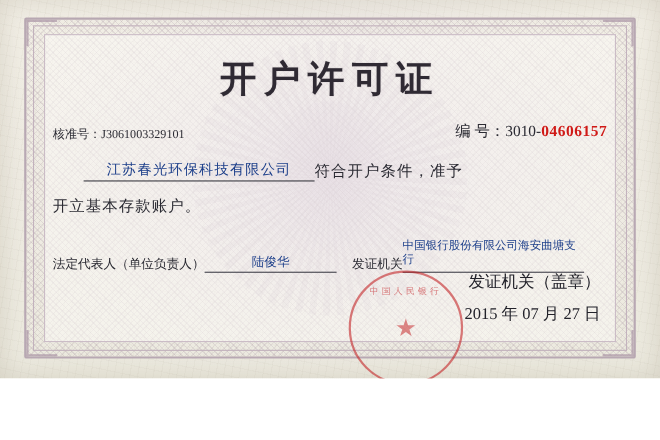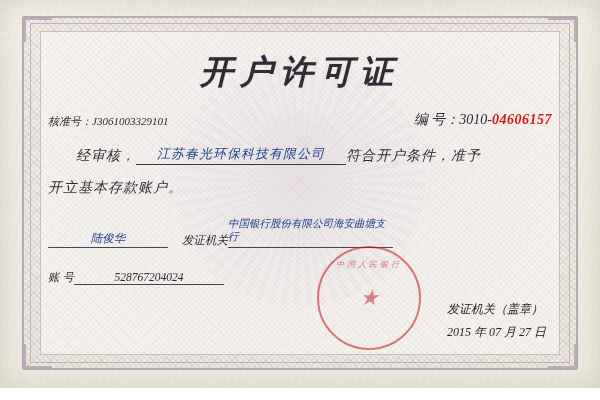--- a/index.html
+++ b/index.html
@@ -10,26 +10,25 @@
     width: 600px;
     height: 400px;
     overflow: hidden;
     font-family: "Liberation Serif", serif;
     background: #ffffff;
   }
 
   #certificate {
     position: relative;
     width: 600px;
-    height: 388px;
+    height: 344px;
     background:
       radial-gradient(ellipse at 50% 45%, rgba(226,216,228,0.85) 0%, rgba(231,224,226,0.6) 38%, rgba(238,234,230,0.25) 62%, rgba(240,238,232,0) 78%),
       linear-gradient(180deg, #f2efe6 0%, #efece2 45%, #eceadf 100%);
     overflow: hidden;
-    font-style: italic;
   }
 
   
   .paper-edge {
     position: absolute;
     inset: 0;
     box-shadow: inset 0 0 26px rgba(150,140,120,0.28);
     pointer-events: none;
   }
 
@@ -211,22 +210,22 @@
     border-bottom: 1px solid #44444c;
     min-width: 150px;
     text-align: center;
     padding-bottom: 1px;
   }
 
   .issuer-block {
     position: absolute;
     right: 6px;
     bottom: 6px;
-    text-align: left;
-    font-size: 12px;
+    text-align: right;
+    font-size: 15px;
     line-height: 1.9;
     color: #22222a;
   }
 
   
   .seal {
     position: absolute;
     left: 317px;
     top: 246px;
     width: 100px;
@@ -294,39 +293,35 @@
       <div class="approval-no">
         <span>核准号：</span><span class="approval-value">J3061003329101</span>
       </div>
       <div class="serial-block">
         <span>编 号：</span><span>3010-</span><span class="serial-red">04606157</span>
       </div>
     </div>
 
     <div class="body-line">
       <span class="indent"></span>
-      <span>经审核，</span>
       <span class="company-name">江苏春光环保科技有限公司</span>
       <span>符合开户条件，准予</span>
     </div>
 
     <div class="body-line2">开立基本存款账户。</div>
 
     <div class="rep-row">
+      <span>法定代表人（单位负责人）</span>
       <span class="fill">陆俊华</span>
       <span class="bank-wrap">
         <span>发证机关</span>
         <span class="bank-name">中国银行股份有限公司海安曲塘支行</span>
       </span>
     </div>
 
-    <div class="account-row">
-      <span>账 号</span>
-      <span class="fill">528767204024</span>
-    </div>
 
     <div class="issuer-block">
       <div>发证机关（盖章）</div>
       <div>2015 年 07 月 27 日</div>
     </div>
 
   </div>
 
   <div class="seal">
     <div class="seal-arc">中国人民银行</div>

